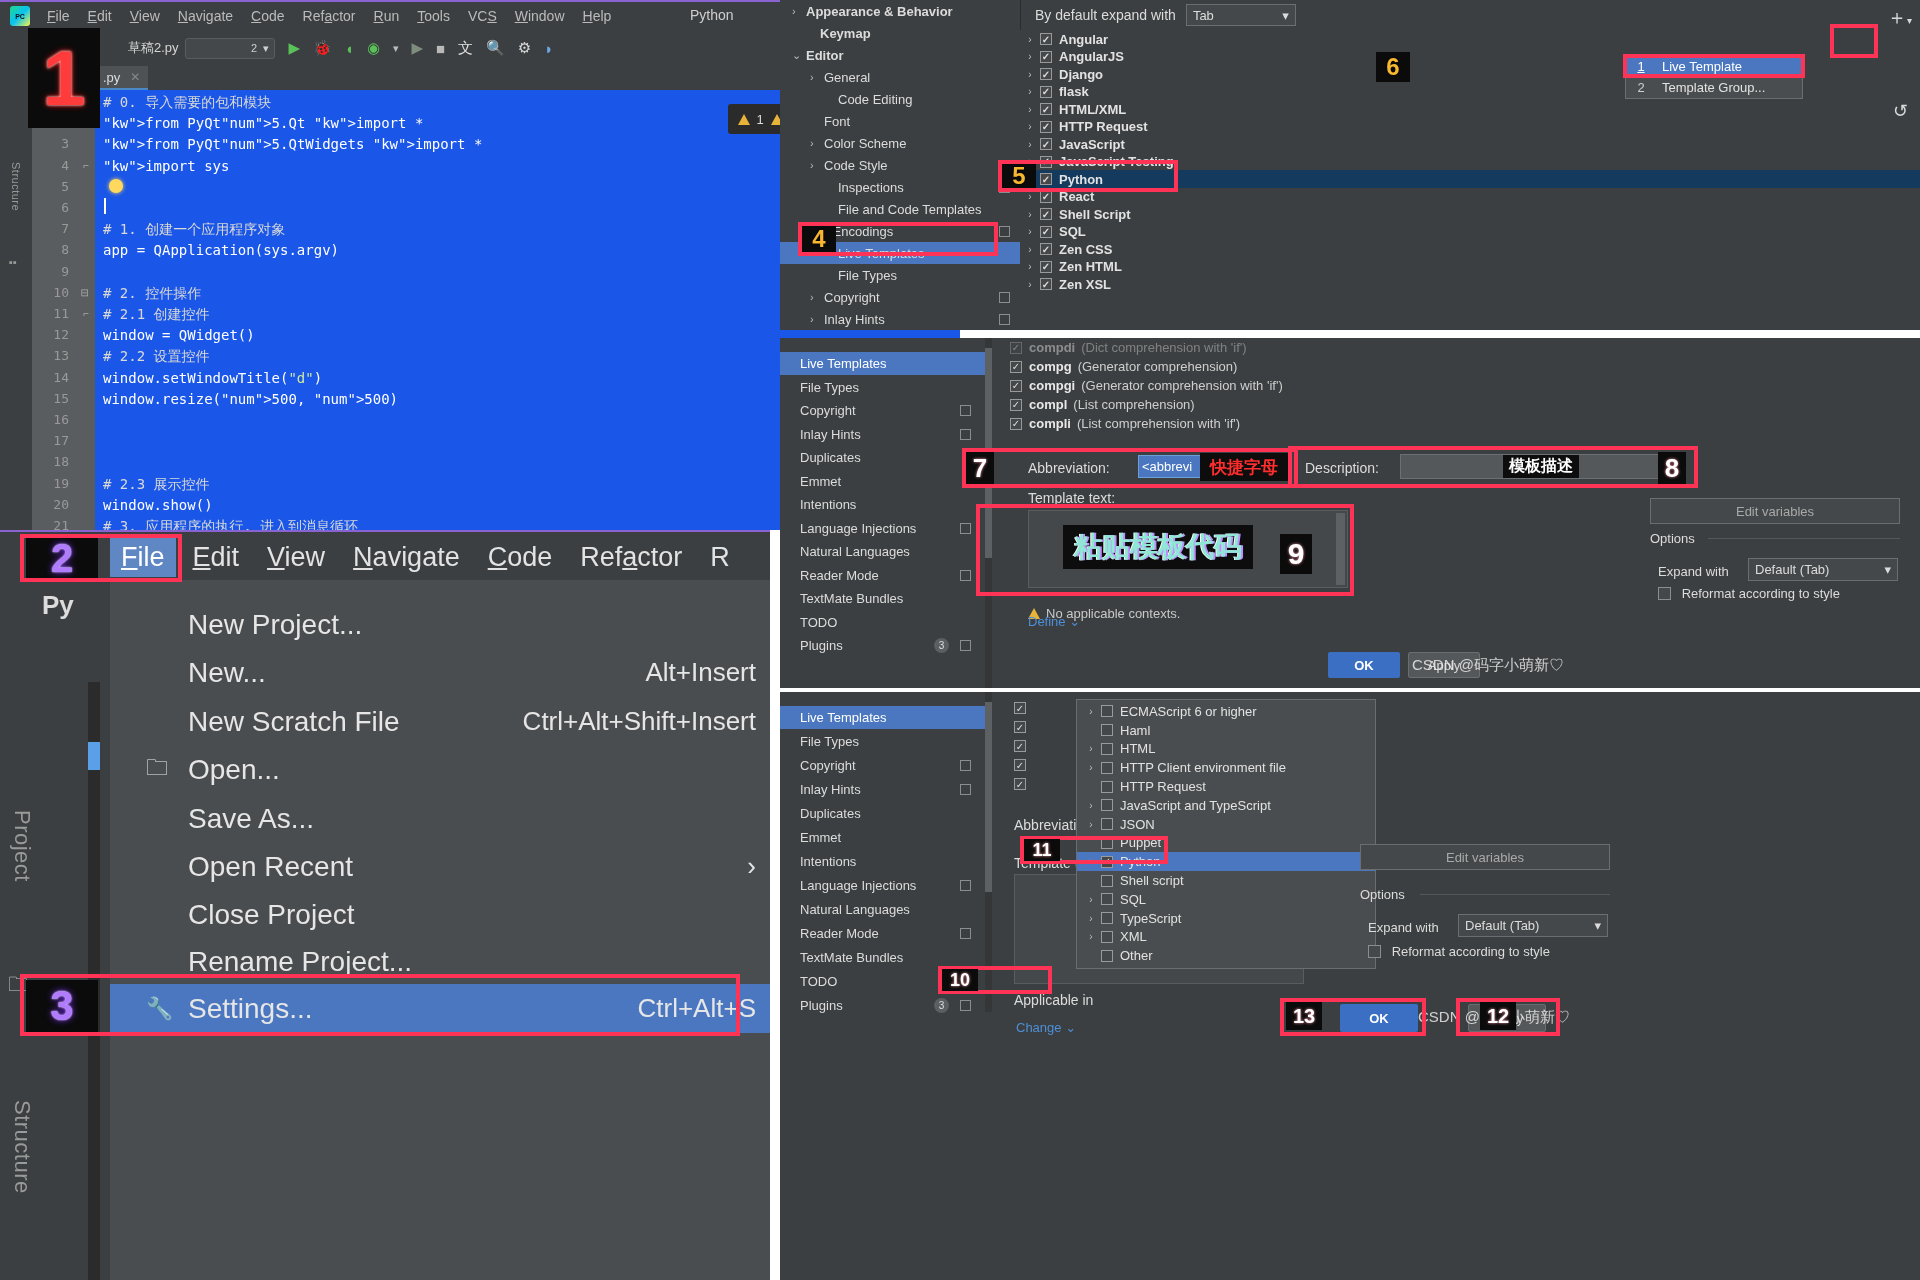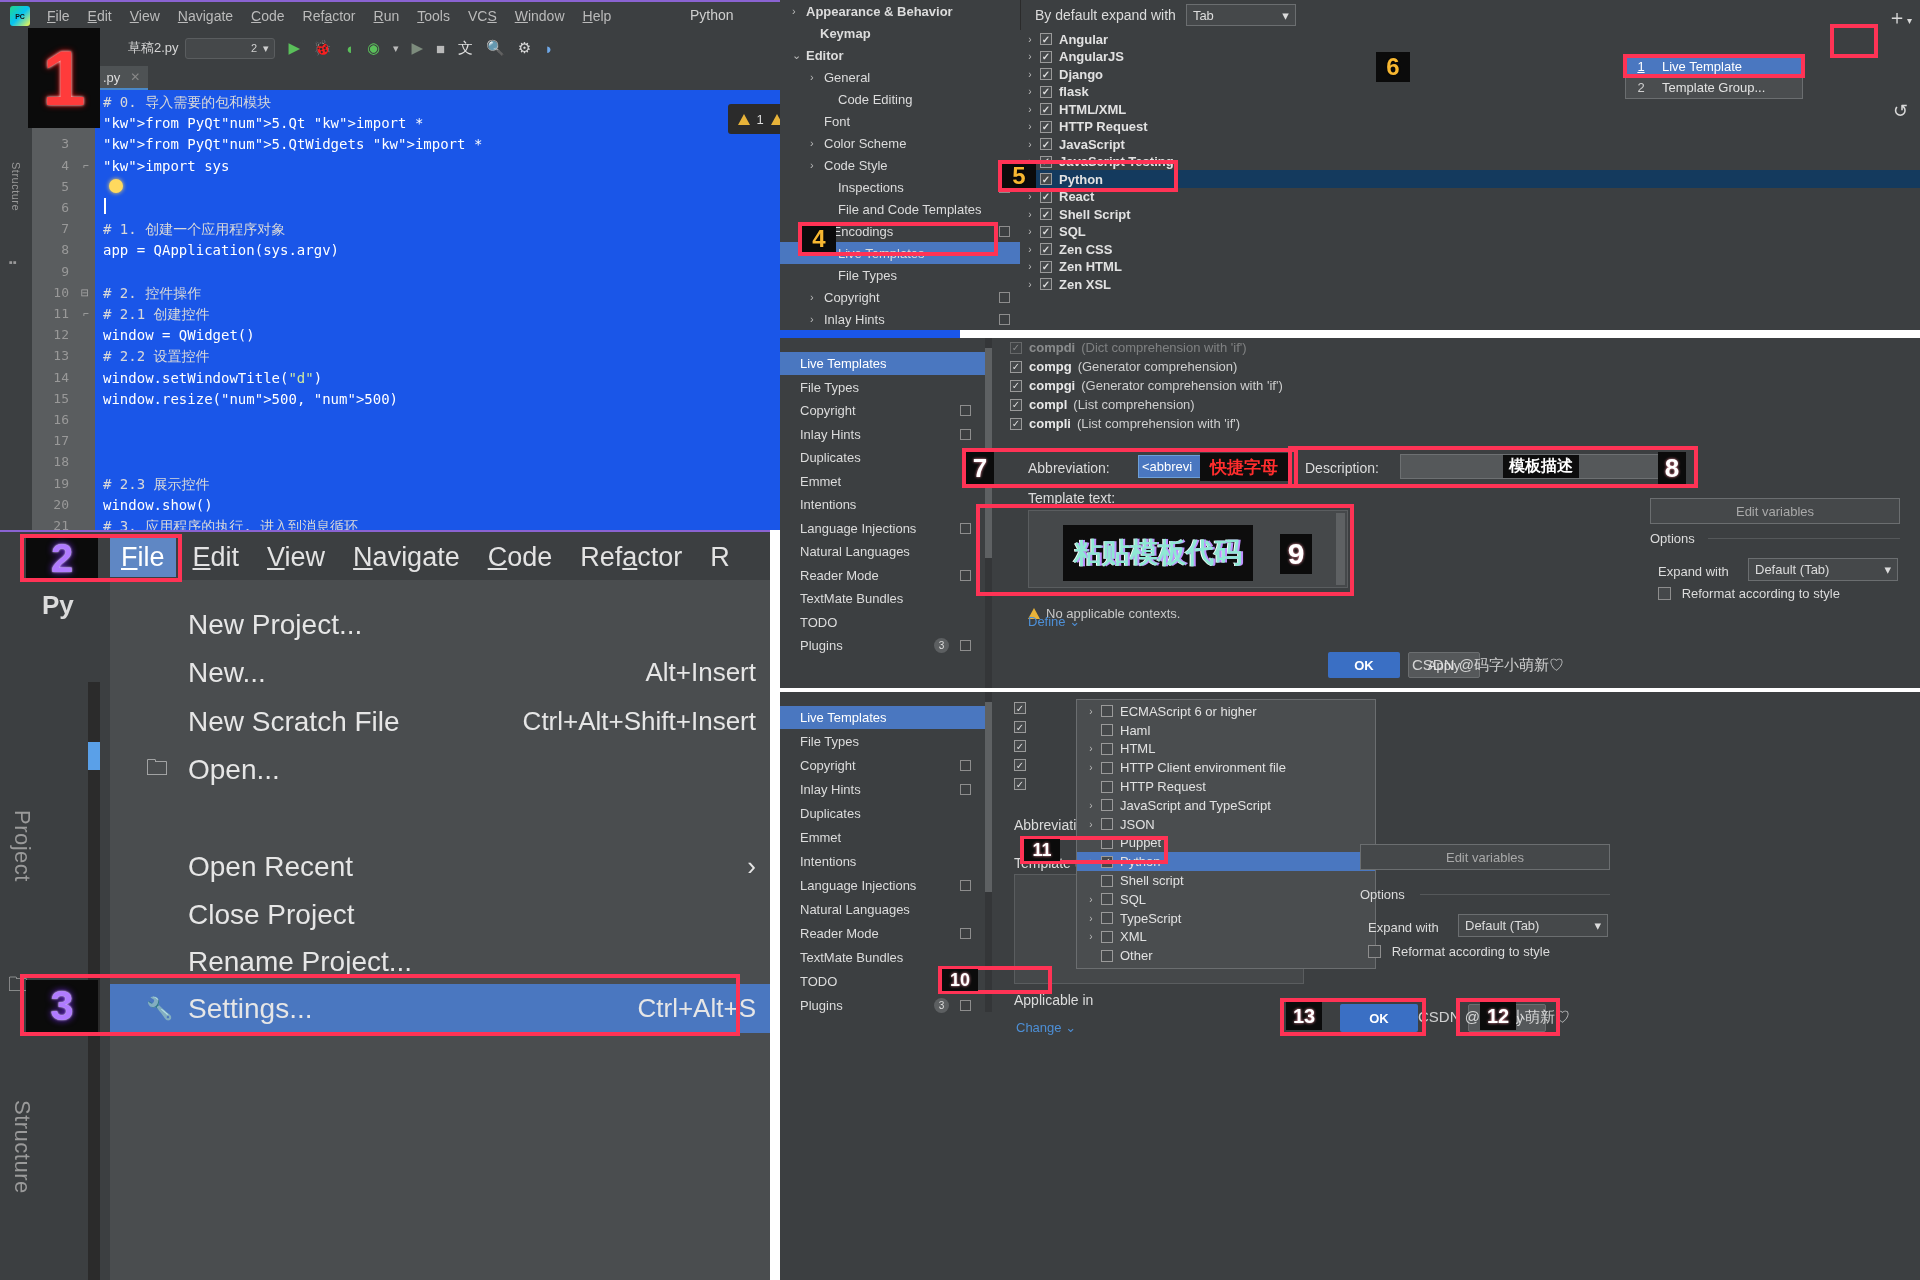--- a/index.html
+++ b/index.html
@@ -388,20 +388,23 @@
           <span class="txt">New Project...</span>
         </div>
         <div class="fitem" style="top: 117px;">
           <span class="txt">New Scratch File</span>
           <span class="acc">Ctrl+Alt+Shift+Insert</span>
         </div>
         <div class="fitem" style="top: 165px;">
           <span class="ic">🗀</span>
           <span class="txt">Open...</span>
         </div>
+        <div class="fitem" style="top: 214px;">
+          <span class="txt">Save As...</span>
+        </div>
         <div class="fitem" style="top: 262px;">
           <span class="txt">Open Recent</span>
           <span class="acc">›</span>
         </div>
         <div class="fitem" style="top: 310px;">
           <span class="txt">Close Project</span>
         </div>
         <div class="fitem" style="top: 357px; align-items: center;">
           <span class="txt">Rename Project...</span>
         </div>
@@ -679,21 +682,21 @@
     </div>
     <div class="cnoverlay" style="left:420px; top:115px; width:88px; height:28px; font-size:17px;">快捷字母</div>
 
     <div class="lblrow" style="position:absolute; left:525px; top:122px;">Description:</div>
     <div class="descinput" style="left:620px; top:116px; width:282px; height:25px;">
       <span class="cn" style="font-size:16px;">模板描述</span>
     </div>
 
     <div class="lblrow" style="position:absolute; left:248px; top:152px;">Template text:</div>
     <div class="ttext" style="left:248px; top:172px; width:320px; height:78px;">
-      <div class="cn" style="left:34px; top:14px; width:190px; height:56px; font-size:28px;">粘贴模板代码</div>
+      <div class="cn" style="left:34px; top:14px; width:190px; height:44px; font-size:28px;">粘贴模板代码</div>
       <div class="sb"></div>
     </div>
 
     <div class="warnline" style="left:248px; top:268px;">
       <span class="tri" style="border-bottom-color:#e8b339;"></span>
       <span>No applicable contexts.</span>
     </div>
     <div class="deflink" style="left:248px; top:276px;">
       <span>Define</span>
       <span>⌄</span>

